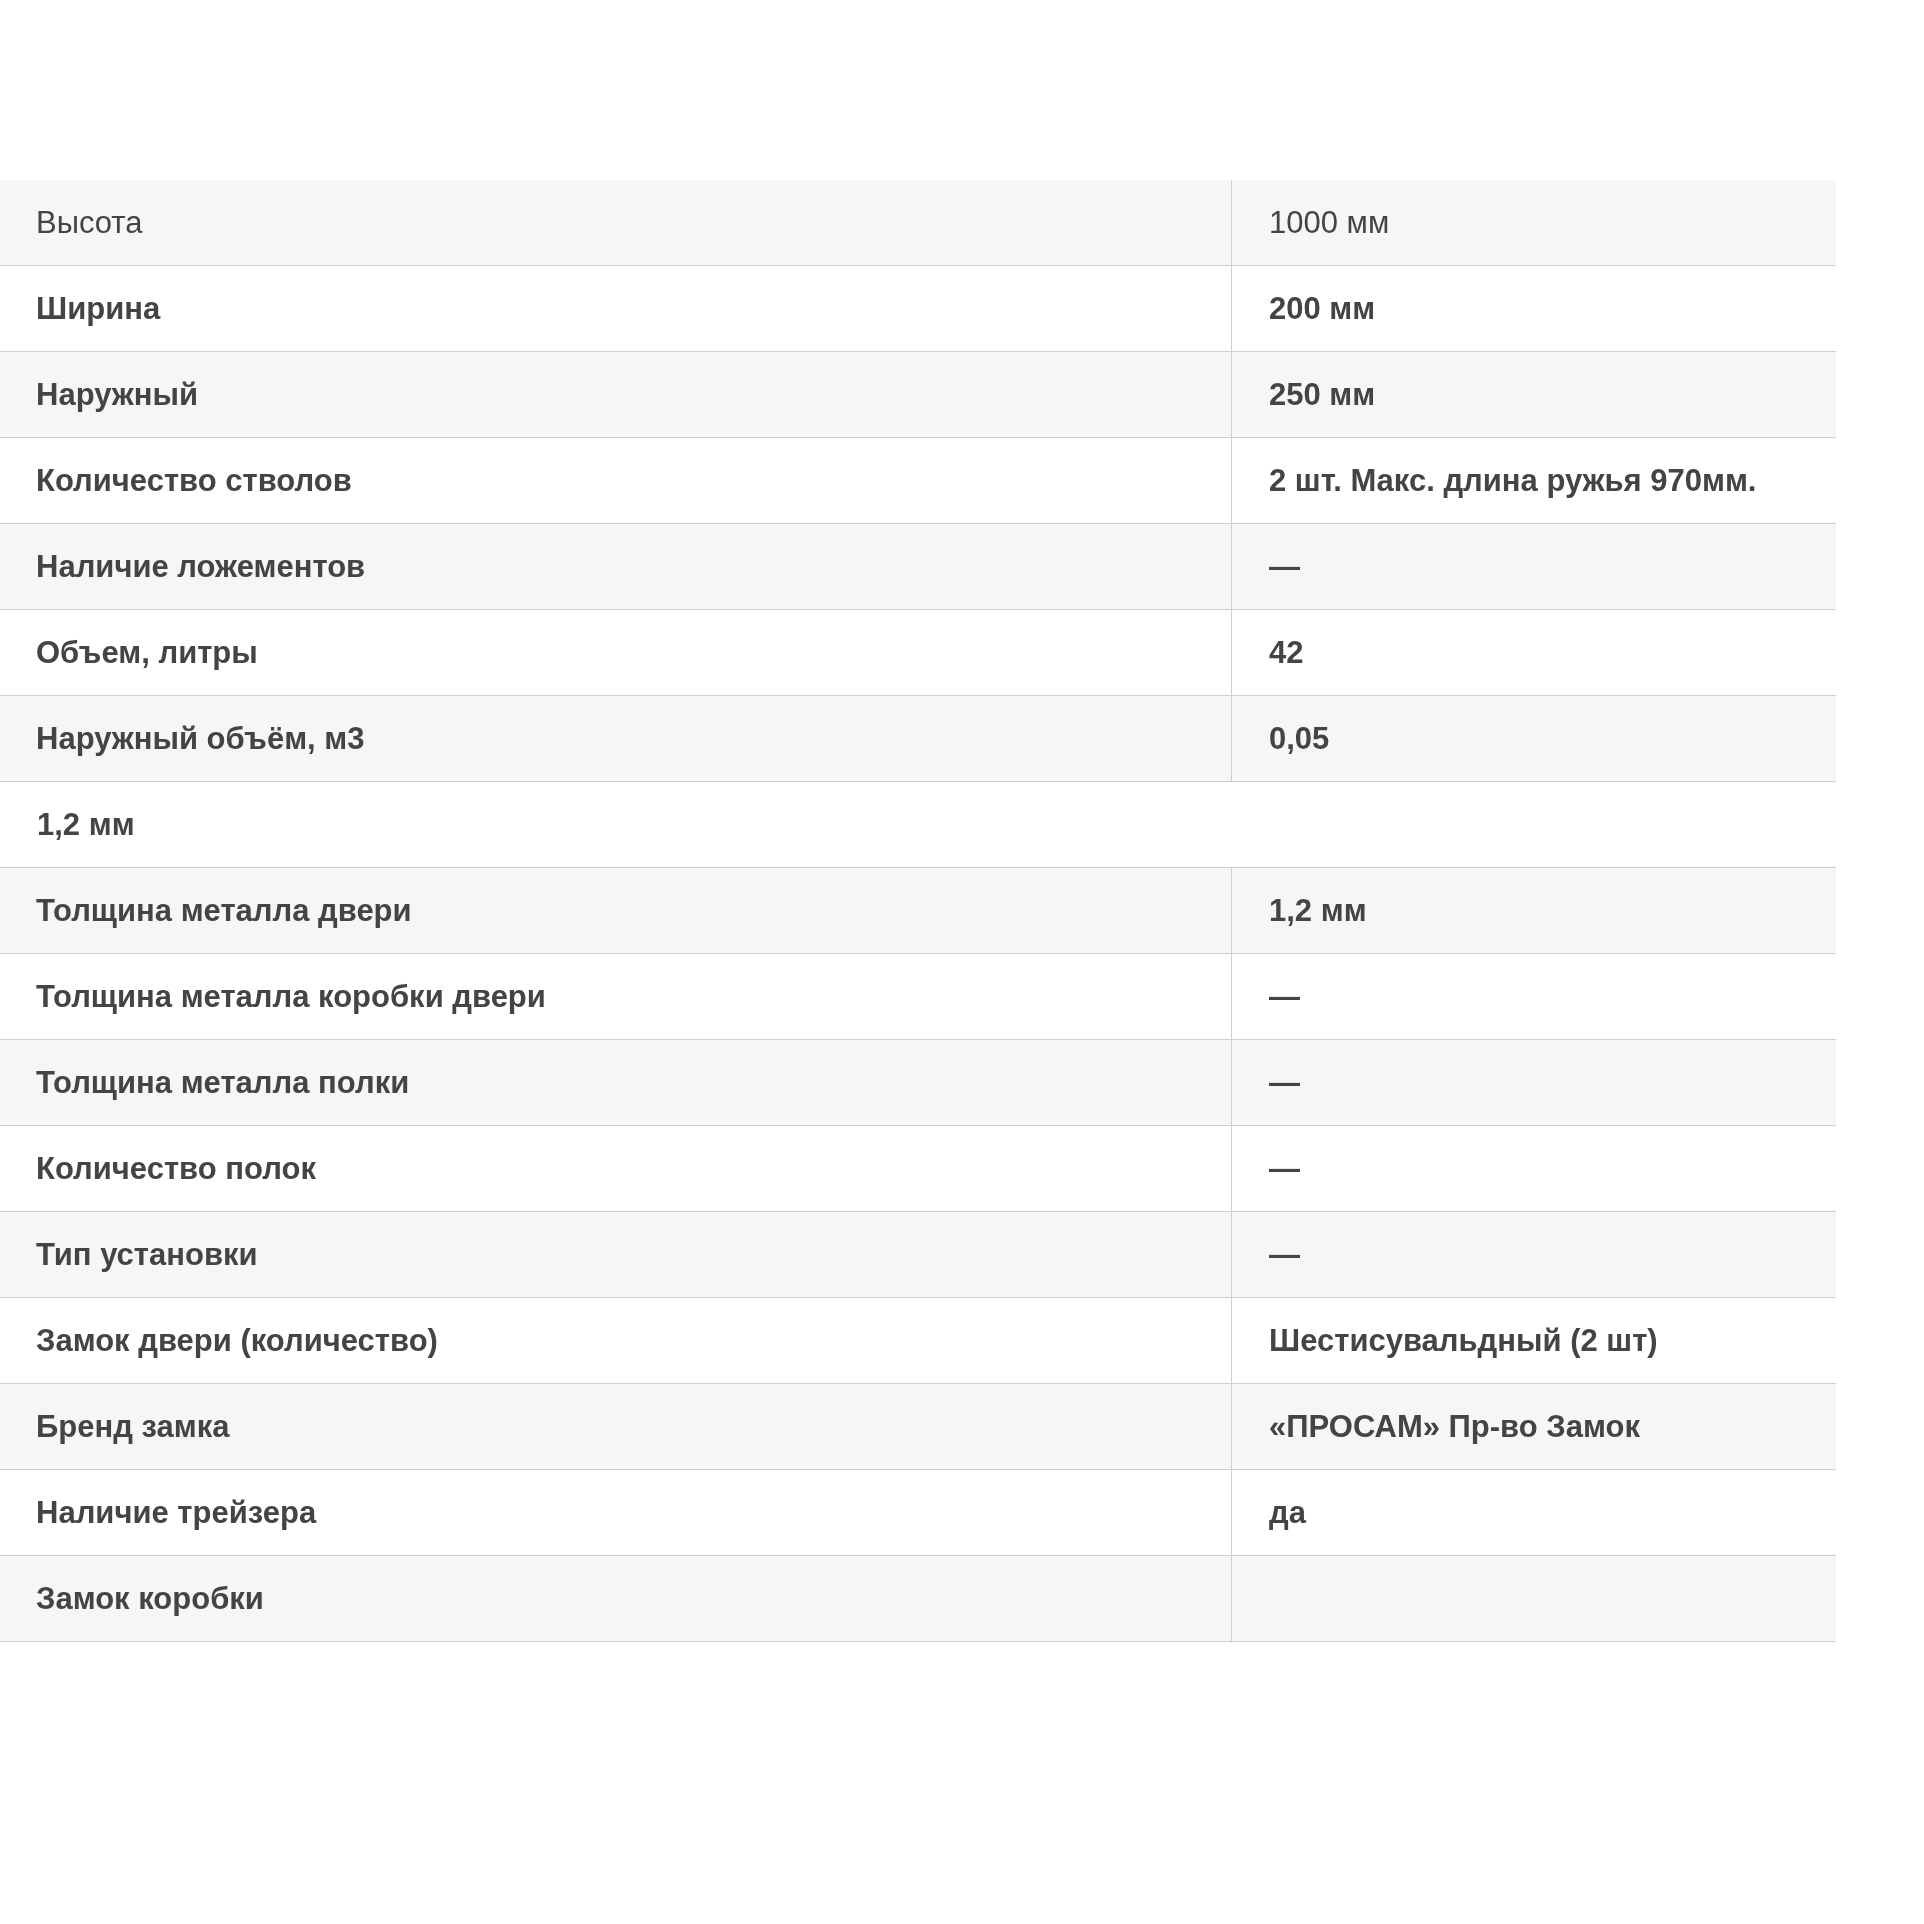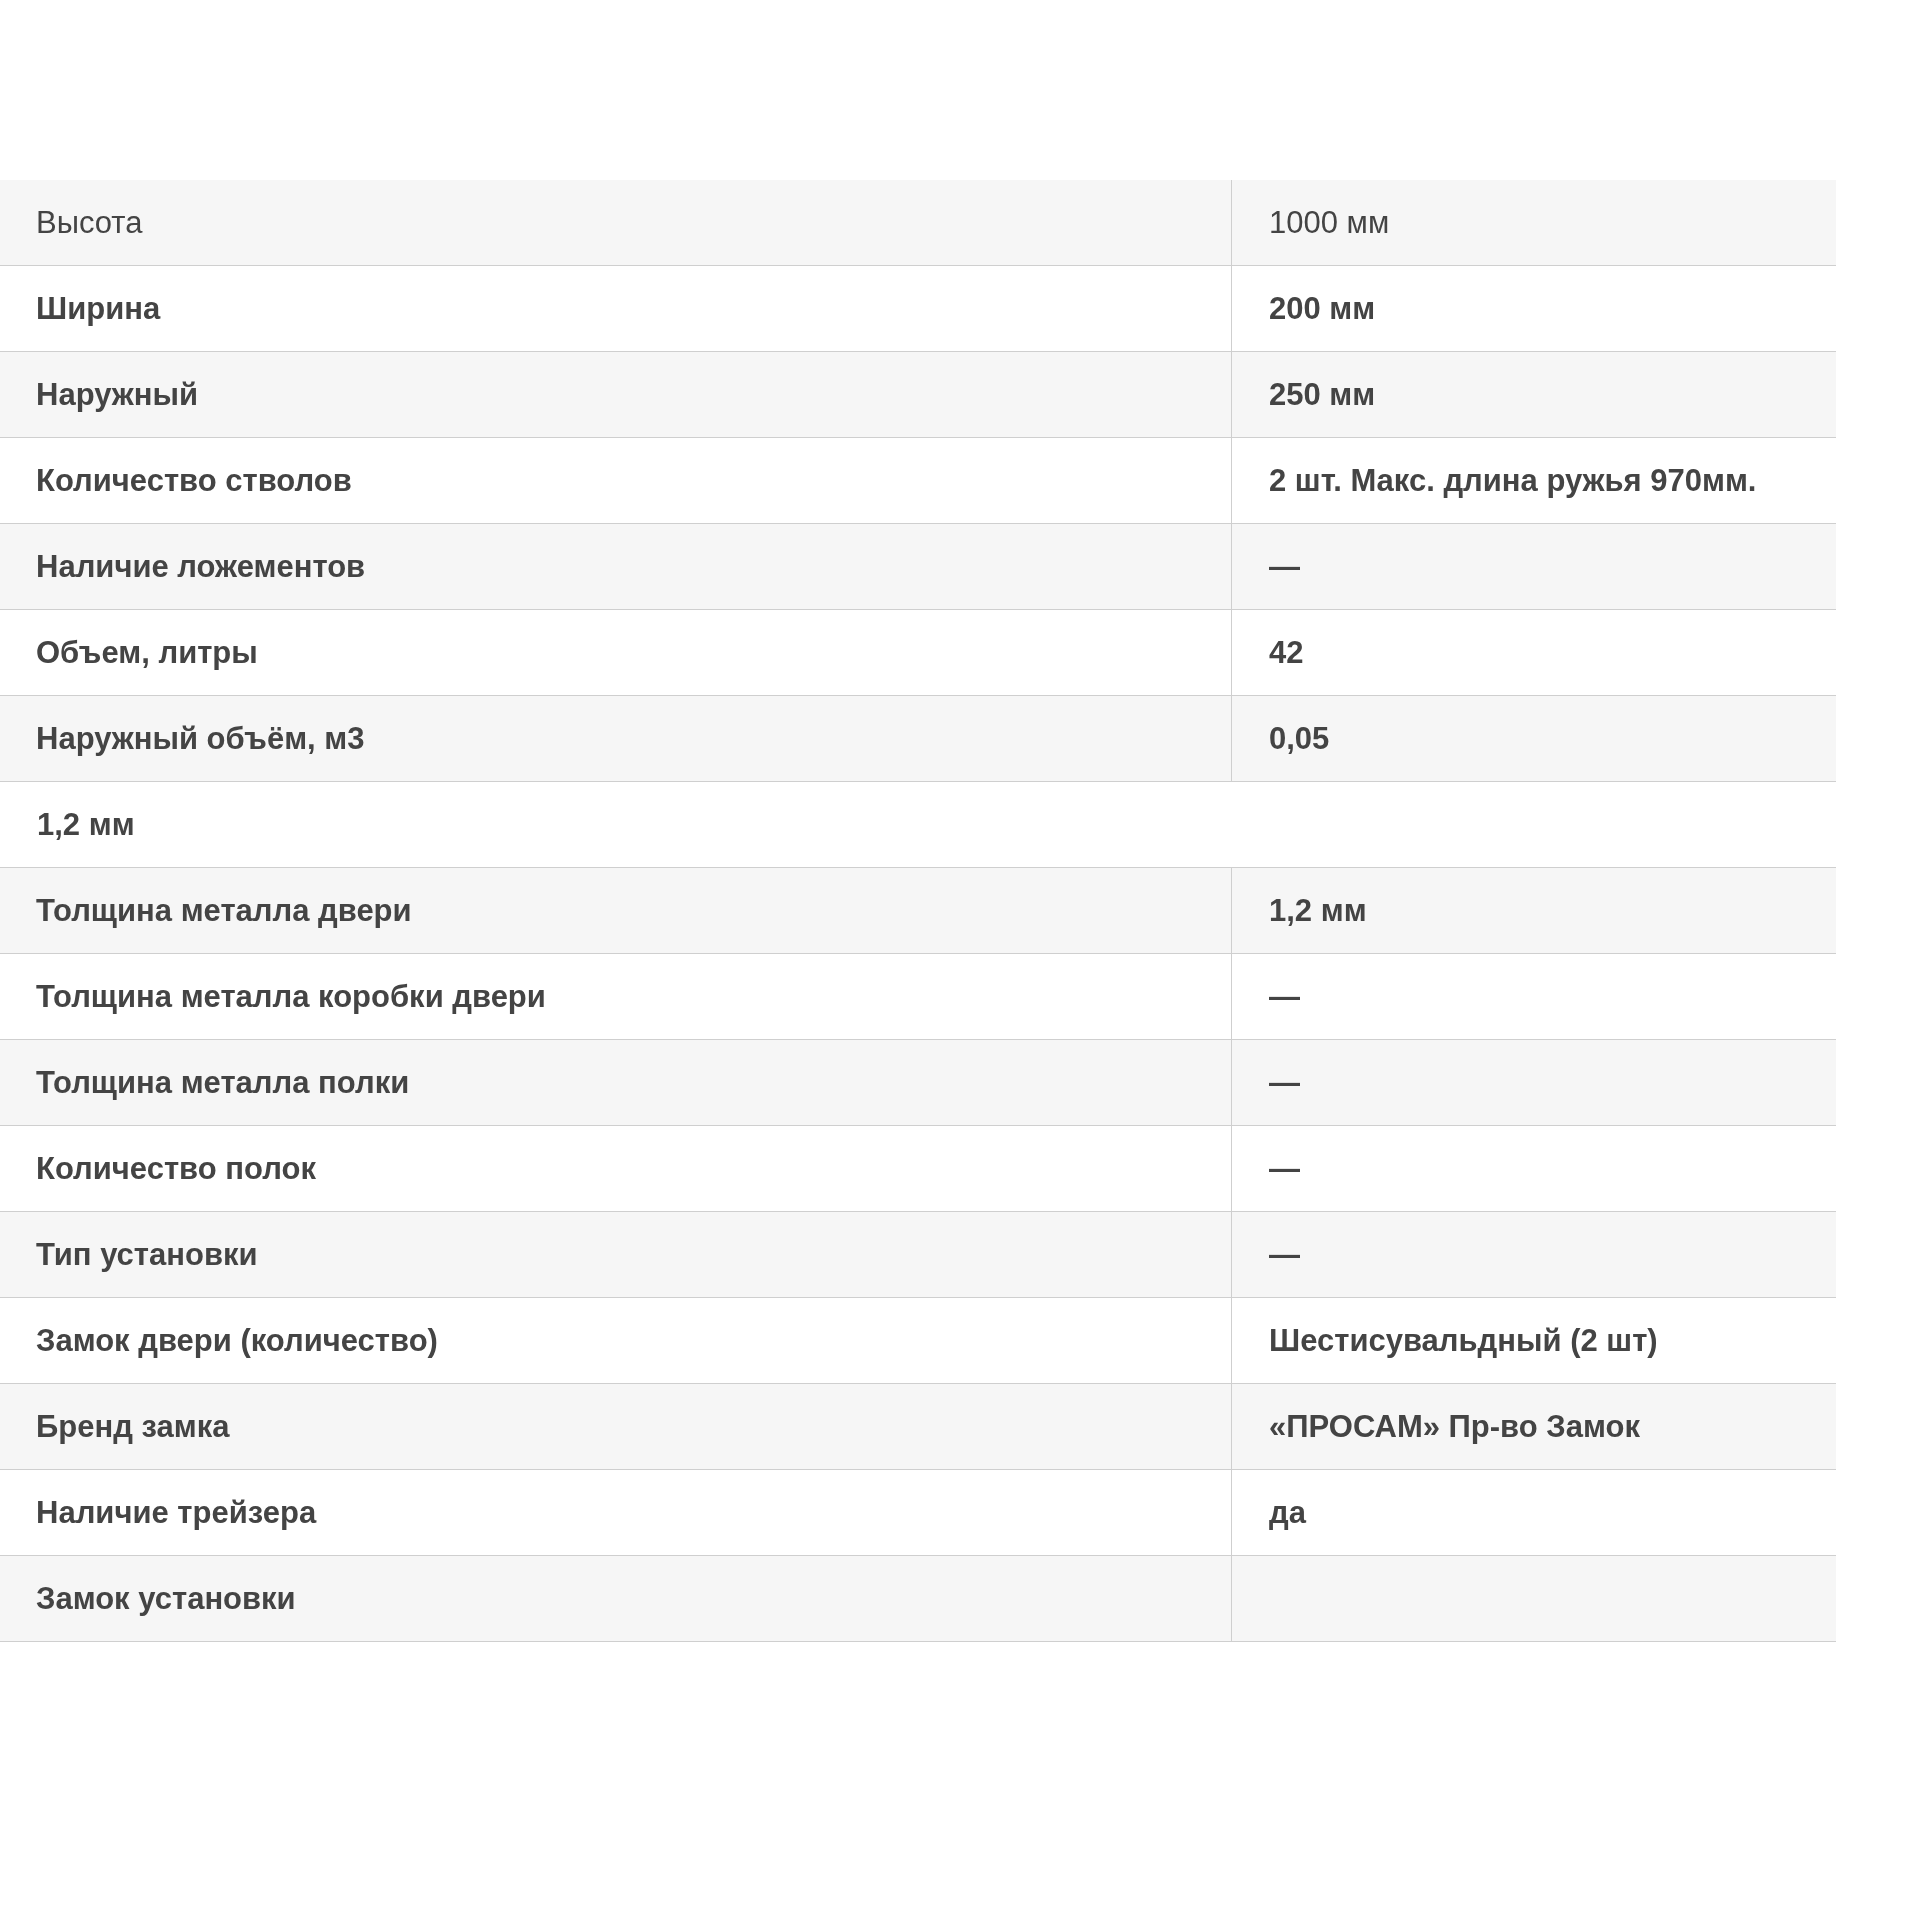--- a/index.html
+++ b/index.html
@@ -144,17 +144,17 @@
     <div class="cell label">Бренд замка</div>
     <div class="cell value">«ПРОСАМ» Пр-во Замок</div>
   </div>
 
   <div class="row">
     <div class="cell label">Наличие трейзера</div>
     <div class="cell value">да</div>
   </div>
 
   <div class="row">
-    <div class="cell label">Замок установки</div>
+    <div class="cell label">Замок коробки</div>
   </div>
 </div>
 </div>
 
 
 </body></html>

